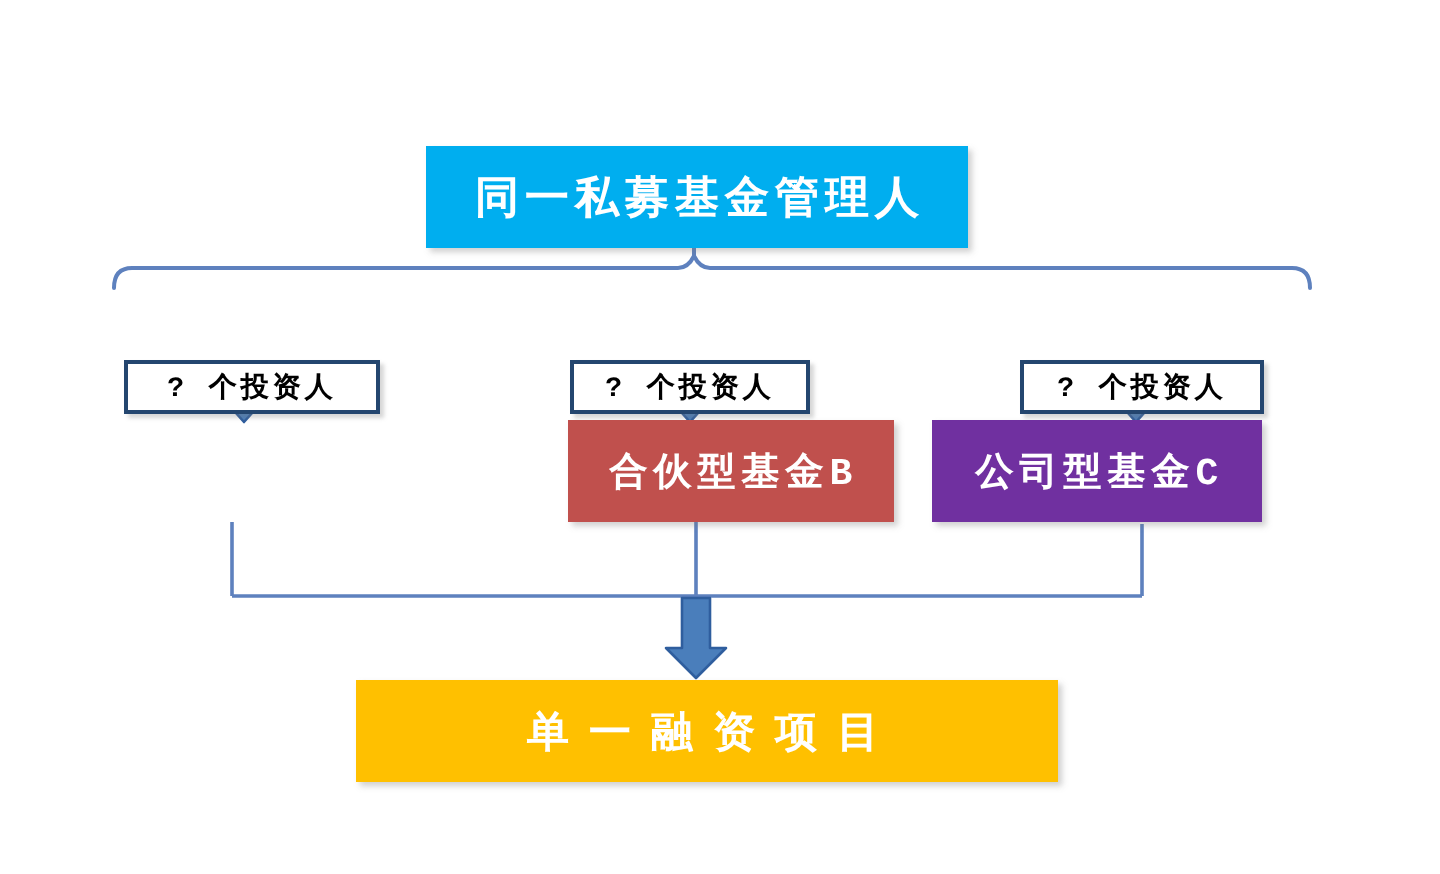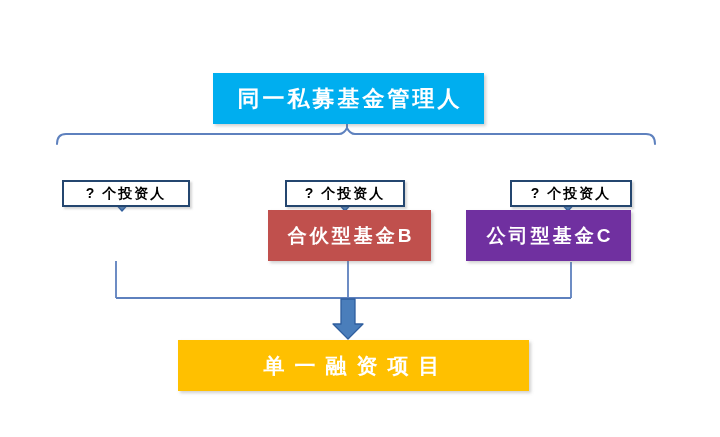--- a/index.html
+++ b/index.html
@@ -1,21 +1,21 @@
 <!DOCTYPE html>
 <html style="--c-top-box: #00AEEF; --c-fund-a: #E36C09; --c-fund-b: #C0504D; --c-fund-c: #7030A0; --c-bottom-box: #FFC000; --c-connector: #5E81BE; --c-arrow-fill: #4A7EBB; --c-arrow-stroke: #2F5E9E; --c-label-border: #24466F;"><head>
 <meta charset="utf-8">
 <style>
   html, body { margin: 0; padding: 0; background: #ffffff; }
   .canvas {
     position: relative;
     width: 720px;
     height: 437px;
     background: #ffffff;
-    font-family: Liberation Sans, sans-serif;
+    font-family: Liberation Mono, monospace;
     overflow: hidden;
   }
   .overlay {
     position: absolute;
     left: 0; top: 0;
     width: 720px; height: 437px;
     pointer-events: none;
   }
   .box {
     position: absolute;
@@ -30,21 +30,21 @@
   .top-box {
     left: 213px; top: 73px; width: 268px; height: 51px;
     background: var(--c-top-box, #00AEEF);
     font-size: 22px; letter-spacing: 3px; padding-left: 3px;
   }
   .fund-box {
     top: 210px; height: 51px;
     font-size: 19px; letter-spacing: 3px; padding-left: 3px;
   }
   .fund-a { left: 53px;  width: 151px; background: var(--c-fund-a, #E36C09); }
-  .fund-b { left: 268px; width: 160px; background: var(--c-fund-b, #C0504D); }
+  .fund-b { left: 284px; width: 160px; background: var(--c-fund-b, #C0504D); }
   .fund-c { left: 466px; width: 162px; background: var(--c-fund-c, #7030A0); text-align: right; }
   .bottom-box {
     left: 178px; top: 340px; width: 345px; height: 51px;
     background: var(--c-bottom-box, #FFC000);
     font-size: 21px; letter-spacing: 10px; padding-left: 6px;
   }
   .label-box {
     position: absolute;
     top: 180px; height: 27px;
     background: #ffffff;

